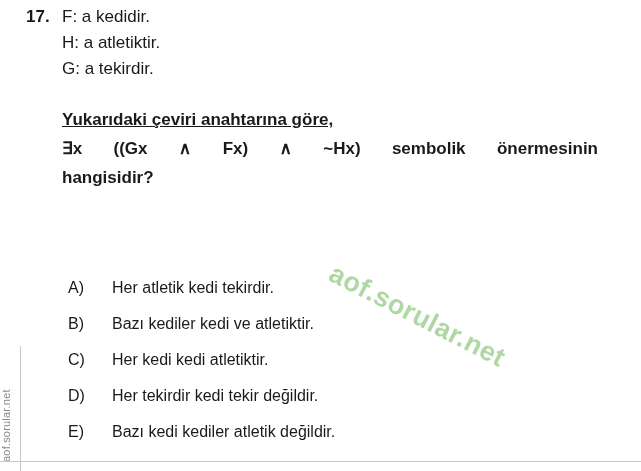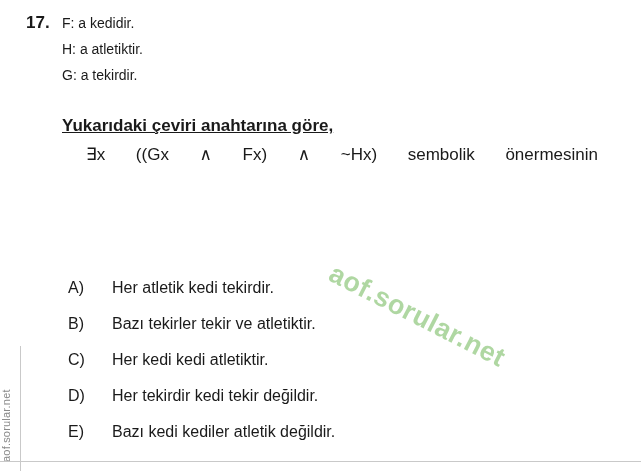--- a/index.html
+++ b/index.html
@@ -68,42 +68,42 @@
     transform-origin: left top;
     white-space: nowrap;
     user-select: none;
     letter-spacing: 0.5px;
   }
 
   
   .question {
     position: absolute;
     left: 22px;
-    top: 10px;
+    top: 4px;
     width: 600px;
   }
   .q-head {
     display: flex;
     align-items: flex-start;
   }
   .q-number {
     font-size: 17px;
     font-weight: bold;
     width: 40px;
     flex: 0 0 40px;
     text-align: left;
     padding-left: 4px;
     box-sizing: border-box;
     line-height: 26px;
   }
   .q-body {
     flex: 1;
   }
   .premise {
-    font-size: 14px;
+    font-size: 17px;
     line-height: 26px;
     white-space: pre;
   }
 
   .stem {
     margin-top: 23px;
     font-size: 17px;
     font-weight: bold;
     line-height: 29px;
     width: 536px;
@@ -114,21 +114,21 @@
   }
   .stem-justified {
     display: block;
     text-align: justify;
     text-align-last: justify;
   }
   .stem-last {
     display: block;
     text-align: left;
   }
-  .sym { font-weight: normal; margin-left: 24px; }
+  .sym { font-weight: bold; }
 
   
   .options {
     position: absolute;
     left: 68px;
     top: 276px;
     width: 545px;
   }
   .option {
     display: flex;
@@ -157,33 +157,34 @@
     <div class="q-head">
       <div class="q-number">17.</div>
       <div class="q-body">
         <div class="premise">F: a kedidir.</div>
         <div class="premise">H: a atletiktir.</div>
         <div class="premise">G: a tekirdir.</div>
 
         <div class="stem">
           <span class="stem-line1">Yukarıdaki çeviri anahtarına göre,</span>
           <span class="stem-justified sym">∃x  ((Gx  ∧  Fx)  ∧  ~Hx)  sembolik  önermesinin</span>
+          <span class="stem-last">hangisidir?</span>
         </div>
       </div>
     </div>
   </div>
 
   <div class="options">
     <div class="option">
       <span class="option-letter">A)</span>
       <span class="option-text">Her atletik kedi tekirdir.</span>
     </div>
     <div class="option">
       <span class="option-letter">B)</span>
-      <span class="option-text">Bazı tekirler tekir ve atletiktir.</span>
+      <span class="option-text">Bazı kediler kedi ve atletiktir.</span>
     </div>
     <div class="option">
       <span class="option-letter">C)</span>
       <span class="option-text">Her kedi kedi atletiktir.</span>
     </div>
     <div class="option">
       <span class="option-letter">D)</span>
       <span class="option-text">Her tekirdir kedi tekir değildir.</span>
     </div>
     <div class="option">

